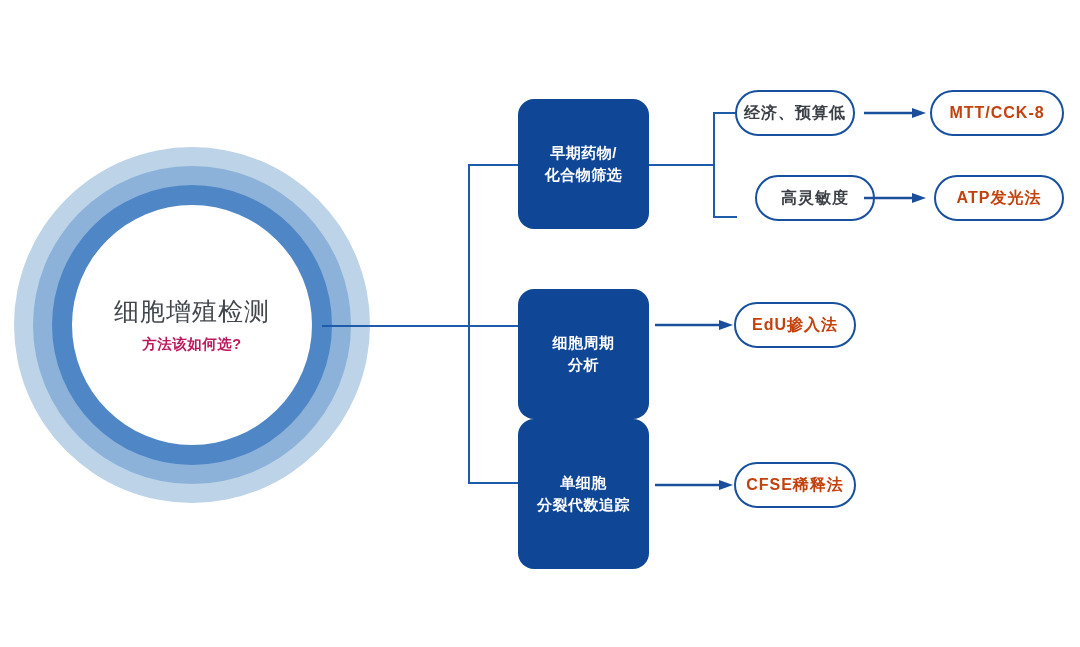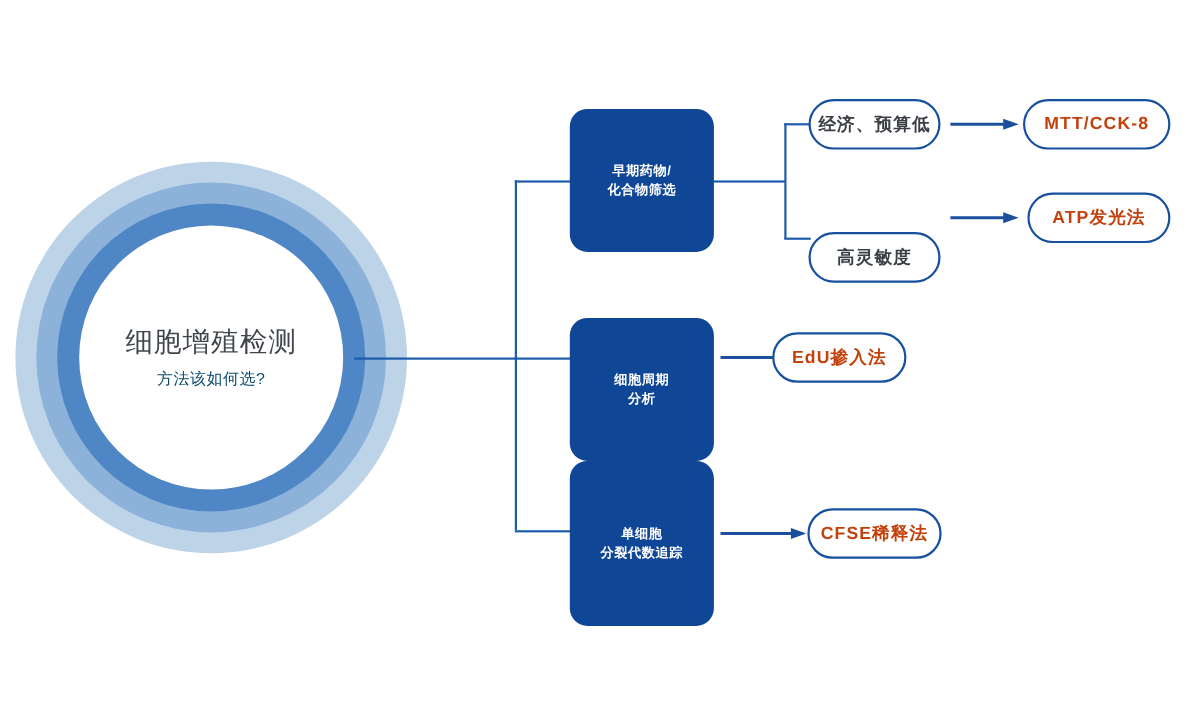--- a/index.html
+++ b/index.html
@@ -64,22 +64,23 @@
   .hub-title {
     font-size: 25px;
     font-weight: 400;
     color: #40464c;
     letter-spacing: 1px;
     line-height: 1.2;
   }
   .hub-sub {
     margin-top: 9px;
     font-size: 14.5px;
-    color: #0c4a6e;
+    color: #be185d;
     letter-spacing: 0.5px;
+    font-weight: bold;
   }
 
   
   .hline {
     position: absolute;
     height: 0;
     border-top: 2px solid #1d5cab;
   }
   .vline {
     position: absolute;
@@ -87,21 +88,21 @@
     border-left: 2px solid #1d5cab;
   }
 
   
   .cat-box {
     position: absolute;
     width: 131px;
     background: #104696;
     border-radius: 16px;
     color: #ffffff;
-    font-size: 12px;
+    font-size: 15px;
     font-weight: 700;
     line-height: 1.45;
     letter-spacing: 0.5px;
     display: flex;
     align-items: center;
     justify-content: center;
     text-align: center;
     box-sizing: border-box;
   }
   .cat-box .cat-text { white-space: pre-line; }
@@ -188,21 +189,21 @@
     <svg width="78" height="14" viewBox="0 0 78 14">
       <line x1="0" y1="7" x2="66" y2="7" stroke="#1b4f9c" stroke-width="2.6"></line>
       <polygon points="64,2 78,7 64,12" fill="#1b4f9c"></polygon>
     </svg>
   </div>
 
   <div class="pill criterion" style="left:735px; top:90px; width:120px; height:46px;">
     <span>经济、预算低</span>
   </div>
 
-  <div class="pill criterion" style="left:735px; top:175px; width:120px; height:46px;margin-top:36px;">
+  <div class="pill criterion" style="left:755px; top:175px; width:120px; height:46px;">
     <span>高灵敏度</span>
   </div>
 
   <div class="arrow" style="left:864px; top:106px; width:62px;">
     <svg width="62" height="14" viewBox="0 0 62 14">
       <line x1="0" y1="7" x2="50" y2="7" stroke="#1b4f9c" stroke-width="2.6"></line>
       <polygon points="48,2 62,7 48,12" fill="#1b4f9c"></polygon>
     </svg>
   </div>
 
@@ -214,21 +215,21 @@
   </div>
 
   <div class="pill method" style="left:930px; top:90px; width:134px; height:46px;">
     <span>MTT/CCK-8</span>
   </div>
 
   <div class="pill method" style="left:934px; top:175px; width:130px; height:46px;">
     <span>ATP发光法</span>
   </div>
 
-  <div class="pill method" style="left:702px; top:302px; width:122px; height:46px;">
+  <div class="pill method" style="left:734px; top:302px; width:122px; height:46px;">
     <span>EdU掺入法</span>
   </div>
 
   <div class="pill method" style="left:734px; top:462px; width:122px; height:46px;">
     <span>CFSE稀释法</span>
   </div>
 
 </div>
 
 </body></html>

